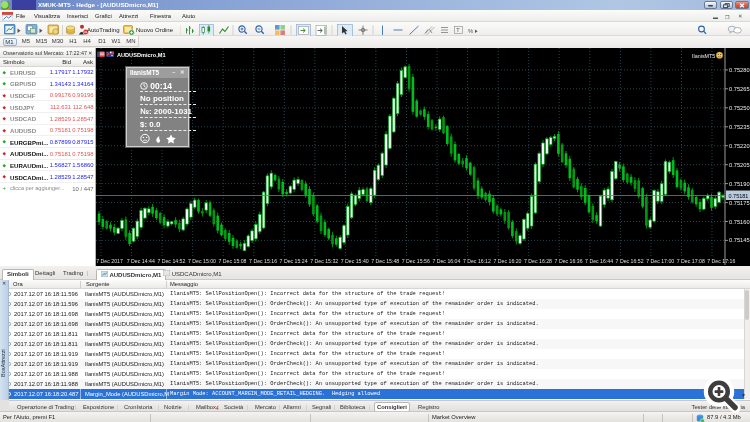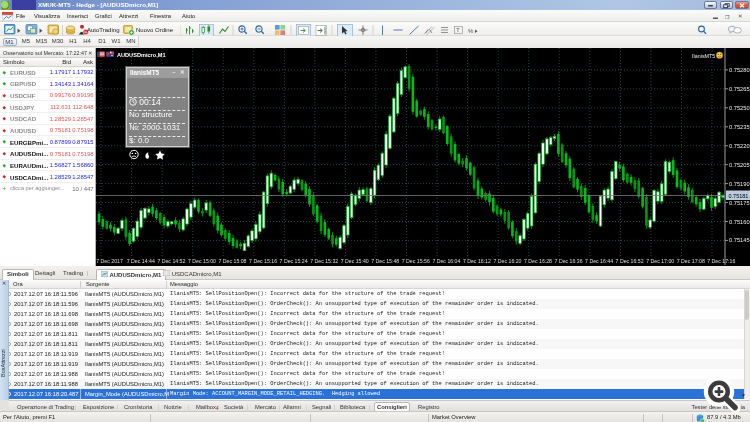--- a/index.html
+++ b/index.html
@@ -22,21 +22,21 @@
 .mwrow .au{position:absolute;left:2.5px;top:3px;font-size:4.5px;color:#1fa81f}
 .mwrow .ad{position:absolute;left:2.5px;top:3px;font-size:4.5px;color:#cc2222}
 .mwrow .sym{position:absolute;left:10px;top:2.4px;font-weight:bold}
 .mwrow .bid{position:absolute;right:24px;top:2.6px;font-size:5.9px}
 .mwrow .ask{position:absolute;right:1.5px;top:2.6px;font-size:5.9px}
 .g{color:#8a8a8a}.k{color:#111}.b{color:#2222e8}.r{color:#e05454}
 #chartwrap{position:absolute;left:96px;top:48px;width:654px;height:218px;background:#000}
 #eapanel{position:absolute;left:126px;top:67px;width:63px;height:80px;background:#828282;border:1px solid #cfcfcf;outline:1px solid #5a5a5a}
 #eapanel .ttl{position:absolute;left:0;top:0;width:100%;height:10px;background:#9d9d9d;color:#fff;font-size:6.4px;font-weight:bold;padding:1.2px 0 0 3px}
 #eapanel .ttl .mx{position:absolute;right:2px;top:0.5px;font-size:5.5px;color:#f0f0f0;letter-spacing:1.5px}
-.earow{position:absolute;left:2px;width:56px;height:13px;border-bottom:1px dashed #ececec;color:#fff;font-weight:normal;font-size:8px;padding-top:18px;white-space:nowrap}
+.earow{position:absolute;left:13px;width:56px;height:13px;border-bottom:1px dashed #ececec;color:#fff;font-weight:bold;font-size:8px;padding-top:2px;white-space:nowrap}
 #tabsrow{position:absolute;left:0;top:266px;width:750px;height:14px;background:linear-gradient(#f2f1ef,#e6e4e1);border-bottom:1px solid #c9c7c3;font-size:6px;color:#333}
 .mtab{position:absolute;top:2.5px;height:11.5px;padding:1.5px 4px 0 4px}
 .mtab.on{background:#fff;border:1px solid #b9b6b1;border-bottom:none;border-radius:2px 2px 0 0;font-weight:bold}
 #toolbox{position:absolute;left:9px;top:280px;width:741px;height:120px;background:#fff}
 #jhead{position:absolute;left:9px;top:280px;width:741px;height:9px;background:linear-gradient(#fcfcfb,#ebeae8);border-bottom:1px solid #d8d6d2;font-size:5.8px;color:#222}
 .jrow{position:absolute;left:9px;width:736px;height:10px;font-size:5.8px;color:#1a1a1a}
 .jrow .jdot{position:absolute;left:-2px;top:3px;width:3.5px;height:3.5px;border:0.8px solid #999;border-radius:50%}
 .jrow .jt{position:absolute;left:5px;top:2px}
 .jrow .js{position:absolute;left:76px;top:2px}
 .jrow .jm{position:absolute;left:161px;top:2.2px;font-family:"Liberation Mono",monospace;font-size:5.4px;white-space:nowrap}
@@ -729,21 +729,21 @@
       <span class="sym g" style="font-size:5.6px;font-weight:normal">clicca per aggiunger...</span>
       <span class="ask" style="color:#666">10 / 447</span>
     </div>
 </div>
 <div id="eapanel">
     <div class="ttl">IlanisMT5<span class="mx">–&nbsp;✕</span></div>
 <div class="earow" style="top:11px;font-size:8.5px"><svg width="8" height="8" style="vertical-align:-1.2px">
         <circle cx="4" cy="4" r="3.3" fill="none" stroke="#fff" stroke-width="0.9"></circle>
         <path d="M4 1.8 V4 L5.6 5.2" stroke="#fff" stroke-width="0.9" fill="none"></path>
       </svg> 00:14</div>
-<div class="earow" style="top:24px">No structure</div>
+<div class="earow" style="top:24px">No position</div>
 <div class="earow" style="top:37px">№: 2000-1031</div>
 <div class="earow" style="top:50px">$: 0.0</div>
 <div class="earow" style="top:63px;border-bottom:none"><svg width="52" height="11">
         <circle cx="5" cy="5.5" r="4.2" fill="none" stroke="#fff" stroke-width="1"></circle>
         <circle cx="3.4" cy="4.4" r="0.7" fill="#fff"></circle>
         <circle cx="6.6" cy="4.4" r="0.7" fill="#fff"></circle>
         <path d="M3 7.8 q2 -1.8 4 0" stroke="#fff" stroke-width="0.8" fill="none"></path>
         <path d="M17.5 9.5 q-2 -1.2 -1 -3.5 q0.8 -2 2.8 -2.8 q-0.6 2.2 0.4 3.3 q1.2 1.3 -0.3 2.8 q-1 0.9 -1.9 0.2z" fill="#fff"></path>
         <path d="M31 1.5 l1.5 3 3.3 0.4 -2.4 2.3 0.6 3.3 -3 -1.6 -3 1.6 0.6 -3.3 -2.4 -2.3 3.3 -0.4z" fill="#fff"></path>
       </svg></div>

